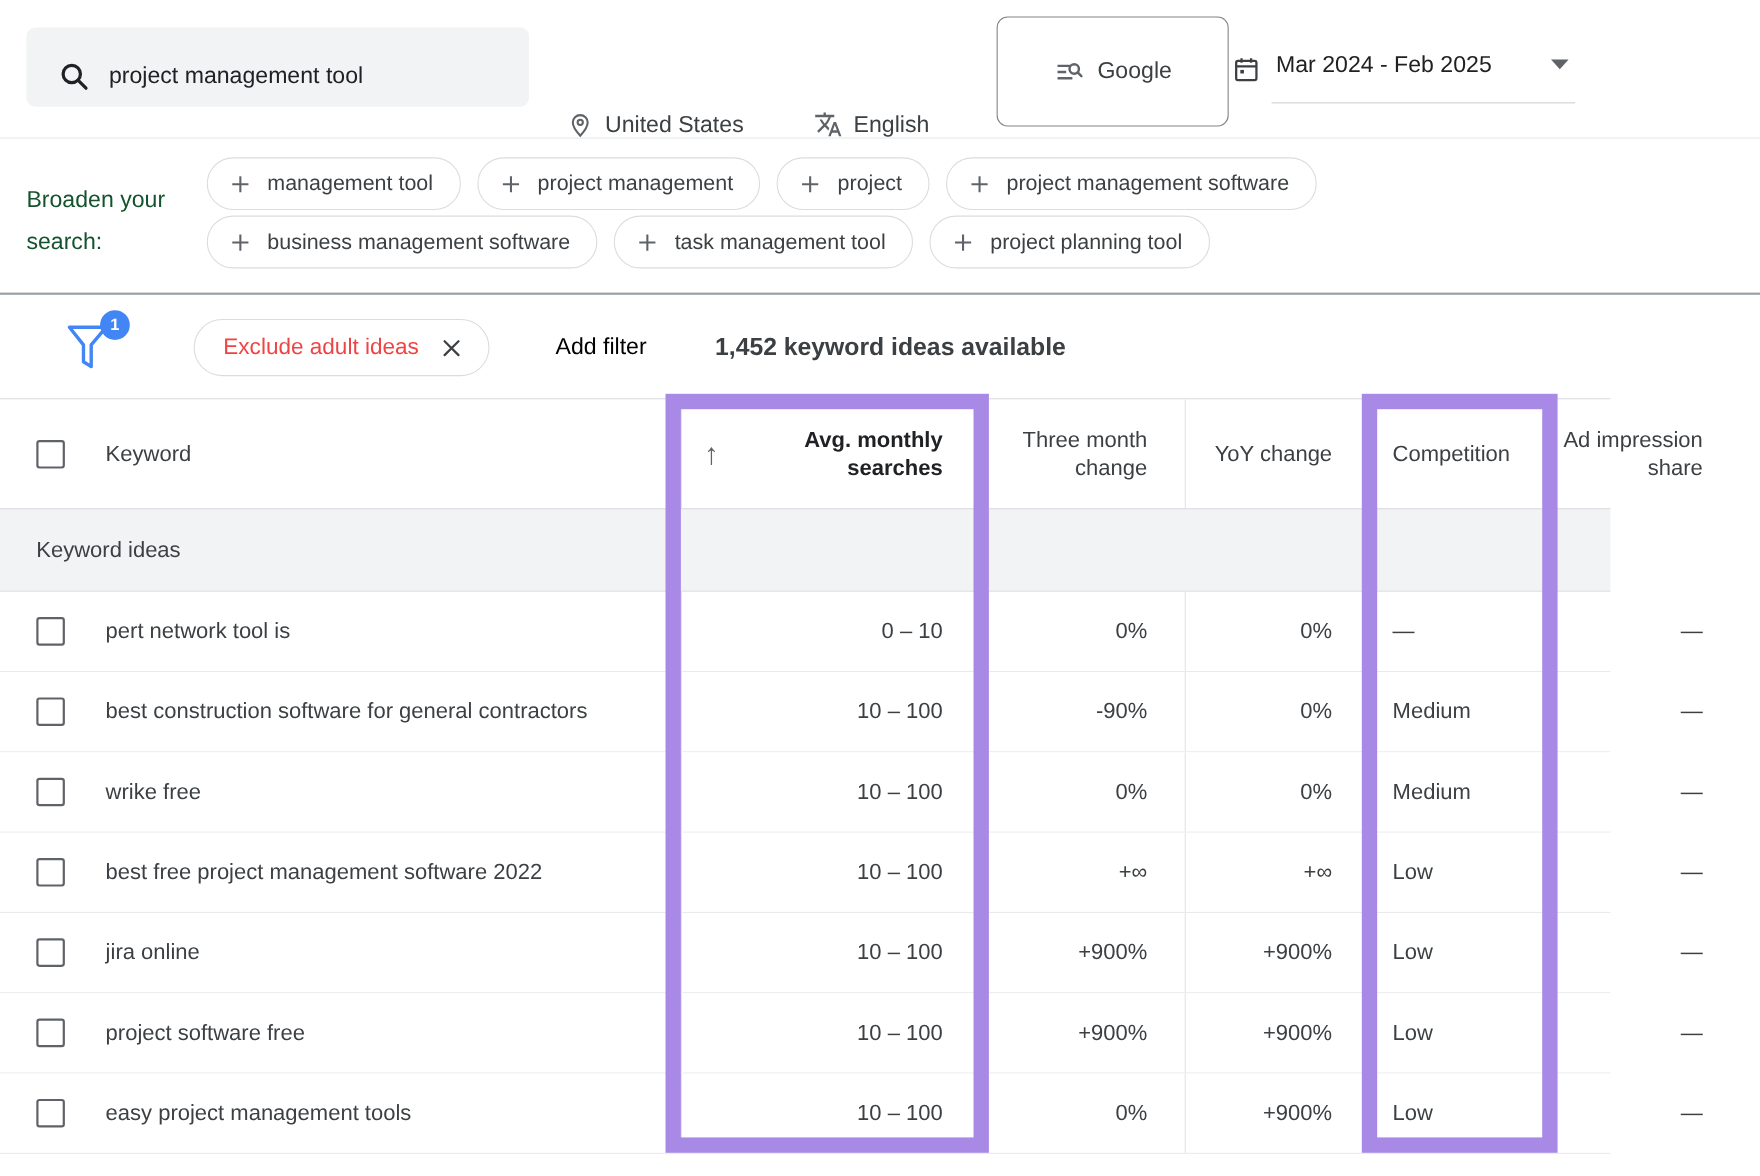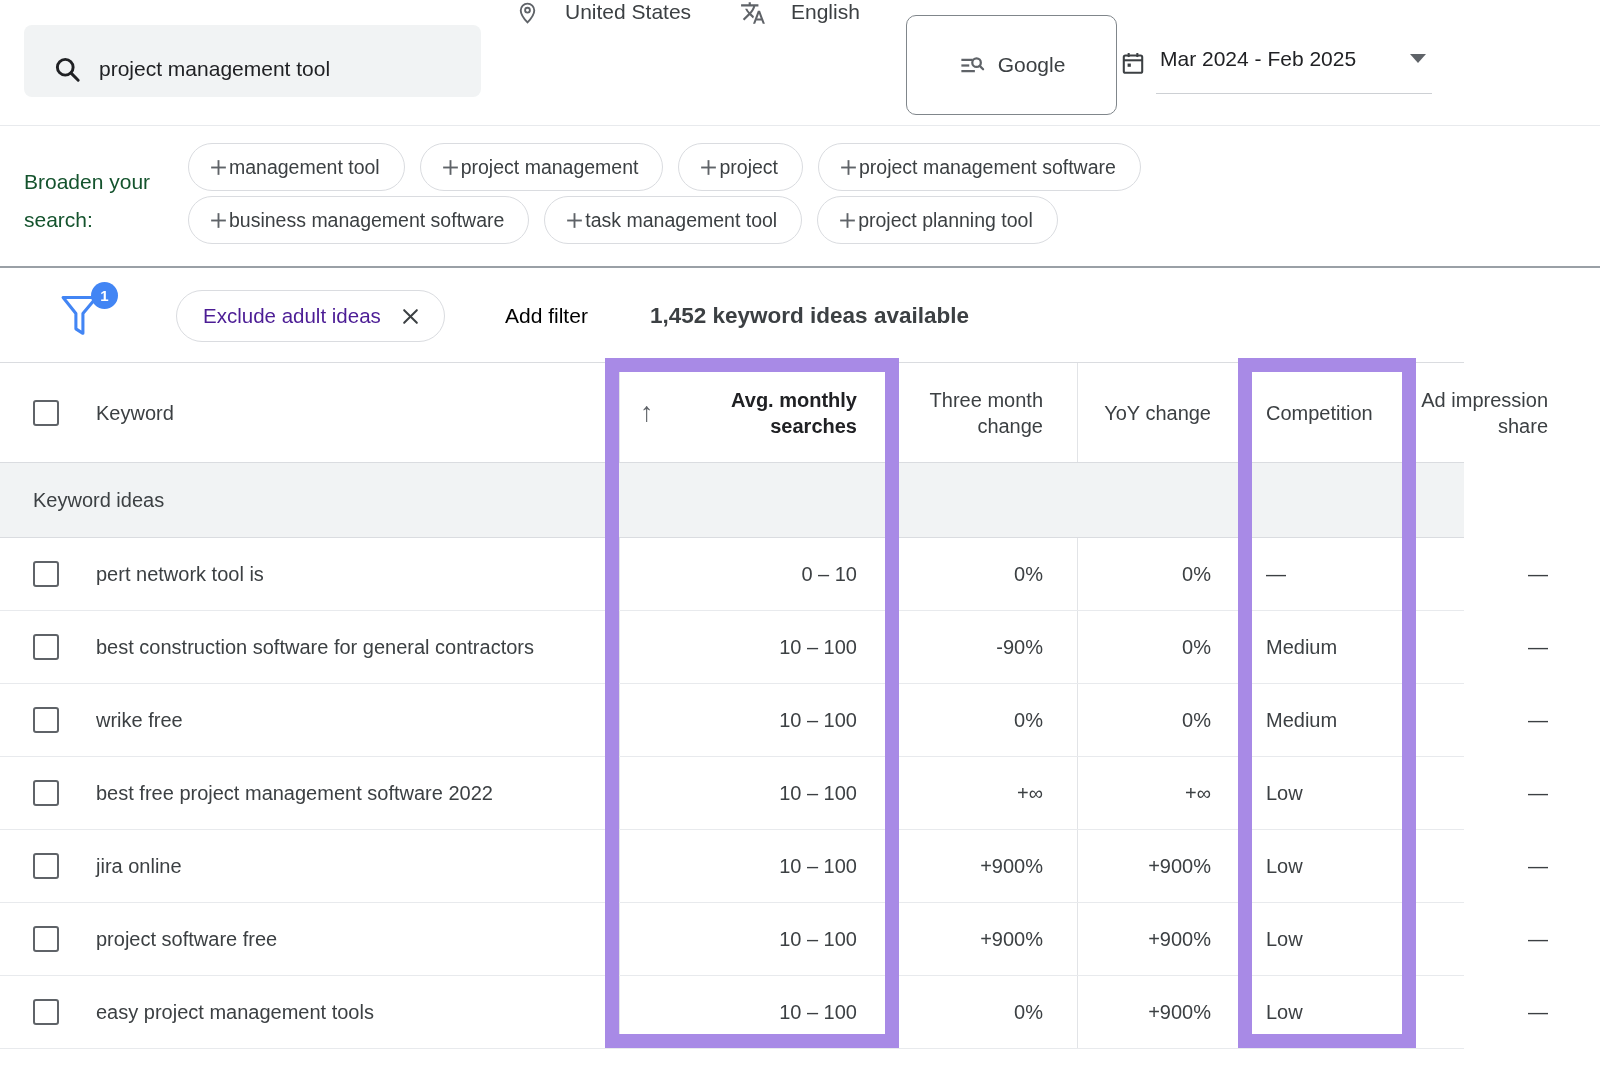--- a/index.html
+++ b/index.html
@@ -5,38 +5,38 @@
   * { margin:0; padding:0; box-sizing:border-box; }
   html,body { background:#fff; }
   .canvas {
     position:relative; width:1600px; height:1069px; overflow:hidden;
     background:#fff; font-family:"Liberation Sans", sans-serif; color:#3c4043;
   }
   
   .topbar { position:absolute; left:0; top:0; width:1600px; height:126px; border-bottom:1px solid #e8eaed; background:#fff; }
   .search-box { position:absolute; left:24px; top:25px; width:457px; height:72px; background:#f1f3f4; border-radius:8px; display:flex; align-items:center; padding:16px 24px 0 30px; gap:18px; }
   .search-box input { border:none; outline:none; background:transparent; font:500 21px "Liberation Sans", sans-serif; color:#202124; width:100%; }
-  .top-item { position:absolute; top:0; height:126px; display:flex; align-items:flex-start; gap:25px; font-size:21px; color:#3c4043; cursor:pointer; }
+  .top-item { position:absolute; top:0; height:126px; display:flex; align-items:flex-end; gap:10px; font-size:21px; color:#3c4043; cursor:pointer; }
   .loc-item { left:515px; } .lang-item { left:740px; }
   .network-btn { position:absolute; left:906px; top:15px; width:211px; height:100px; border:1px solid #80868b; border-radius:10px; display:flex; align-items:center; justify-content:center; gap:13px; font-size:21px; color:#3c4043; background:#fff; cursor:pointer; }
   .date-ctl { position:absolute; left:1120px; top:0; height:126px; display:flex; align-items:center; cursor:pointer; }
   .date-inner { display:flex; align-items:center; gap:10px; border-bottom:1px solid #cdd0d4; padding:14px 6px 22px 4px; }
   .date-text { font-size:21px; color:#202124; margin-right:44px; }
   .caret-down { width:0; height:0; border-left:8px solid transparent; border-right:8px solid transparent; border-top:9px solid #5f6368; }
   
   .broaden { position:absolute; left:0; top:127px; width:1600px; height:139px; background:#fff; }
   .broaden-label { position:absolute; left:24px; top:36px; width:150px; font-size:21px; line-height:38px; color:#14532d; }
   .chips-row { position:absolute; left:188px; display:flex; gap:15px; }
   .chips-row.r1 { top:16px; } .chips-row.r2 { top:69px; }
-  .chip { display:inline-flex; align-items:center; height:48px; border:1px solid #dadce0; border-radius:24px; padding:0 24px 0 19px; font-size:19.5px; font-weight:500; color:#3c4043; background:#fff; cursor:pointer; white-space:nowrap; }
+  .chip { display:inline-flex; align-items:center; gap:14px; height:48px; border:1px solid #dadce0; border-radius:24px; padding:0 24px 0 19px; font-size:19.5px; font-weight:500; color:#3c4043; background:#fff; cursor:pointer; white-space:nowrap; }
   
   .filterbar { position:absolute; left:0; top:266px; width:1600px; height:96px; border-top:2px solid #9aa0a6; background:#fff; }
   .funnel-wrap { position:absolute; left:58px; top:16px; width:66px; height:62px; color:var(--filter-blue,#4285f4); cursor:pointer; }
   .funnel-badge { position:absolute; right:6px; top:-2px; width:27px; height:27px; border-radius:50%; background:var(--filter-blue,#4285f4); color:#fff; font-size:15px; font-weight:700; display:flex; align-items:center; justify-content:center; }
-  .exclude-chip { position:absolute; left:176px; top:22px; height:52px; border:1px solid #dadce0; border-radius:26px; display:inline-flex; align-items:center; gap:20px; padding:0 24px 0 26px; font-size:20.5px; color:#4c1d95; background:#fff; cursor:pointer; }
+  .exclude-chip { position:absolute; left:176px; top:22px; height:52px; border:1px solid #dadce0; border-radius:26px; display:inline-flex; align-items:center; gap:20px; padding:0 24px 0 26px; font-size:20.5px; color:#ef4444; background:#fff; cursor:pointer; }
   .add-filter { position:absolute; left:505px; top:0; height:96px; display:flex; align-items:center; font-size:21px; color:#000000; cursor:pointer; }
   .ideas-count { position:absolute; left:650px; top:0; height:96px; display:flex; align-items:center; font-size:22.5px; font-weight:700; color:#3c4043; }
   
   .table { position:absolute; left:0; top:362px; width:1464px; }
   .trow { display:grid; grid-template-columns:96px 523px 272px 186px 172px 165px 186px; }
   .thead { height:100px; border-top:1px solid #dadce0; }
   .tband { height:76px; background:#f1f3f4; border-top:1px solid #dadce0; border-bottom:1px solid #dadce0; display:flex; align-items:center; padding-left:33px; font-size:20px; color:#3c4043; }
   .tdata { height:73px; border-bottom:1px solid #e8eaed; background:#fff; }
   .cell { display:flex; align-items:center; font-size:20px; color:#3c4043; }
   .cb-cell { padding-left:33px; }

